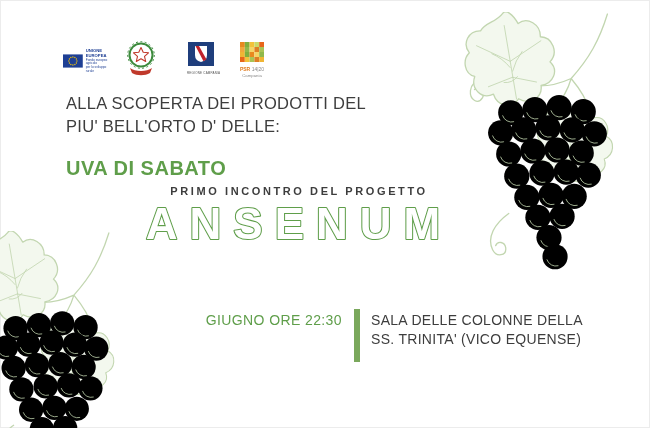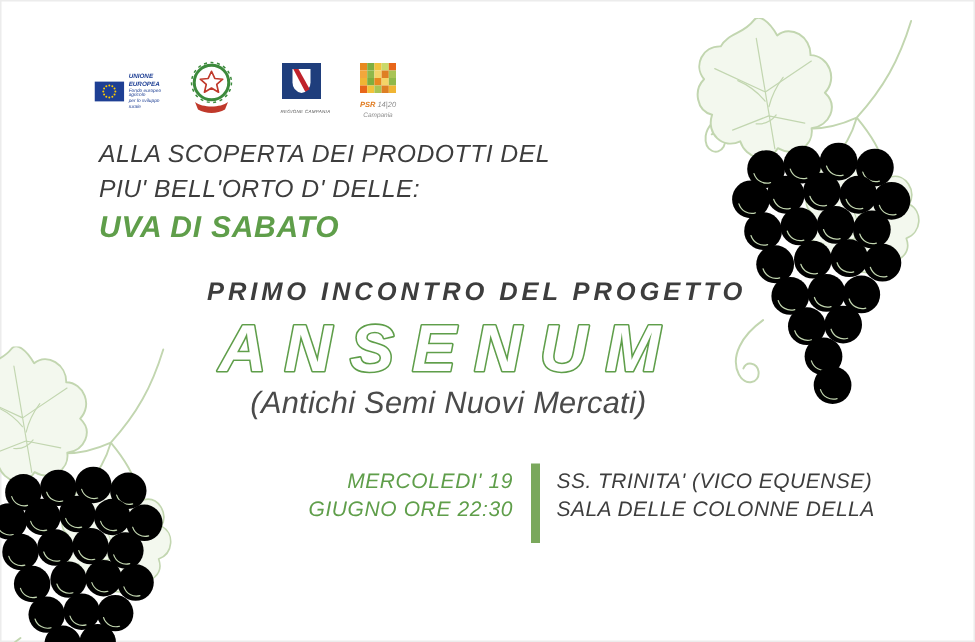--- a/index.html
+++ b/index.html
@@ -7,21 +7,21 @@
     --divider:#7aa85c;
     --dark:#3d3d3d;
     --gray:#4a4a4a;
     --leaf:#c2d6b0;
     --leaf-fill:#f3f8ee;
   }
   *{margin:0;padding:0;box-sizing:border-box;}
   html,body{width:650px;height:428px;background:#fff;}
   body{font-family:"Liberation Sans","DejaVu Sans",sans-serif;}
   .flyer{position:relative;width:650px;height:428px;background:#fff;overflow:hidden;
-         box-shadow:inset 0 0 0 1px #ececec;font-style:italic;}
+         box-shadow:inset 0 0 0 1px #ececec;}
 
   
   .grape{position:absolute;pointer-events:none;}
   .grape-right{left:448px;top:12px;width:202px;height:282px;}
   .grape-bl{left:-45px;top:231px;width:195px;height:272px;}
   .art-line{stroke:var(--leaf);fill:none;stroke-width:1.3;stroke-linecap:round;}
   .art-leaf{stroke:var(--leaf);fill:var(--leaf-fill);stroke-width:1.3;stroke-linejoin:round;}
   .art-vein,.shade{stroke:var(--leaf);fill:none;stroke-width:0.8;stroke-linecap:round;}
 
   
@@ -37,25 +37,25 @@
   .logo-psr{left:176px;top:2px;text-align:center;width:26px;}
   .psr-line{font-size:5px;line-height:5.5px;margin-top:1px;white-space:nowrap;}
   .psr-name{color:#e07b1f;font-weight:bold;}
   .psr-years{color:#8a8a8a;}
   .psr-region{font-size:4.3px;color:#8a8a8a;line-height:5px;}
 
   
   .intro{position:absolute;left:66px;top:92px;}
   .intro-line{font-size:16.5px;letter-spacing:0.3px;color:var(--dark);line-height:22.5px;white-space:nowrap;}
   .intro-highlight{font-size:20px;font-weight:bold;letter-spacing:0.5px;color:var(--green);
-                   line-height:24px;margin-top:3px;white-space:nowrap;}
+                   line-height:24px;margin-top:19px;white-space:nowrap;}
 
   
   .project{position:absolute;left:138px;top:185px;width:322px;text-align:center;}
-  .kicker{font-size:17px;font-weight:bold;letter-spacing:2.6px;color:var(--dark);white-space:nowrap;text-align:right;}
+  .kicker{font-size:11px;font-weight:bold;letter-spacing:2.6px;color:var(--dark);white-space:nowrap;}
   .ansenum-svg{display:block;margin:1px auto 0;}
   .ansenum-svg text{font-family:"Liberation Sans","DejaVu Sans",sans-serif;font-weight:bold;
                     font-size:44px;letter-spacing:12px;}
   .subtitle{font-size:20.5px;color:var(--gray);letter-spacing:0.2px;margin-top:1px;white-space:nowrap;}
 
   
   .event-date{position:absolute;left:168px;top:311px;width:174px;text-align:right;
               color:var(--green);font-size:14px;line-height:18.5px;letter-spacing:0.4px;white-space:nowrap;}
   .event-divider{position:absolute;left:354px;top:309px;width:6px;height:53px;background:var(--divider);}
   .event-venue{position:absolute;left:371px;top:311px;color:var(--dark);
@@ -205,26 +205,24 @@
     <div class="intro-line">ALLA SCOPERTA DEI PRODOTTI DEL</div>
     <div class="intro-line">PIU' BELL'ORTO D' DELLE:</div>
     <div class="intro-highlight">UVA DI SABATO</div>
   </div>
 
   <div class="project">
     <div class="kicker">PRIMO INCONTRO DEL PROGETTO</div>
     <svg class="ansenum-svg" width="320" height="50" viewBox="0 0 320 50">
       <text x="160" y="41" text-anchor="middle" fill="#ffffff" stroke="#5f9e4a" stroke-width="2.1" paint-order="stroke" stroke-linejoin="round">ANSENUM</text>
     </svg>
-    <div class="subtitle">(Antichi Semi Nuovi Mercati)</div>
   </div>
 
   <div class="event-date">
-    <div>MERCOLEDI' 19</div>
     <div>GIUGNO ORE 22:30</div>
   </div>
   <div class="event-divider"></div>
   <div class="event-venue">
+    <div>SALA DELLE COLONNE DELLA</div>
     <div>SS. TRINITA' (VICO EQUENSE)</div>
-    <div>SALA DELLE COLONNE DELLA</div>
   </div>
 
 </div>
 
 </body></html>

